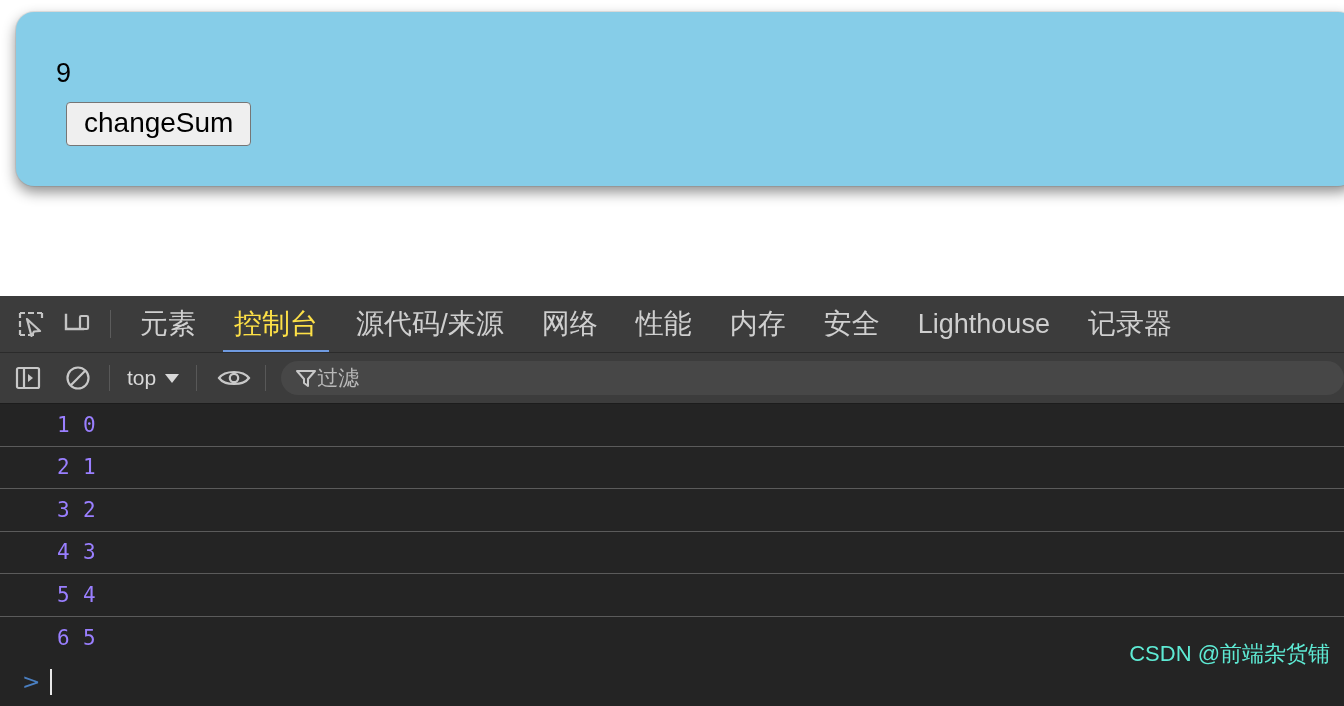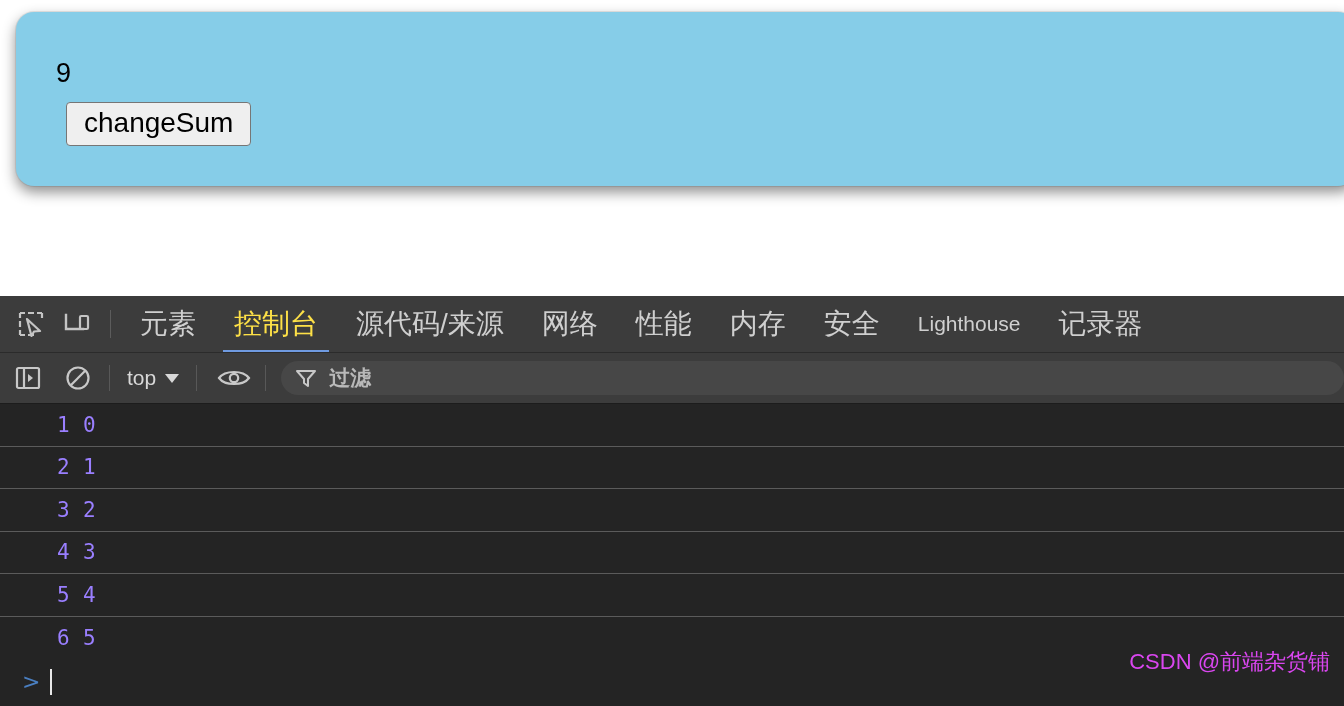--- a/index.html
+++ b/index.html
@@ -113,21 +113,21 @@
     height: 57px;
     display: flex;
     align-items: center;
     padding: 0 19px;
     font-size: 28px;
     color: #cfcfcf;
     white-space: nowrap;
     cursor: pointer;
     flex: none;
   }
-  .tab.latin { font-size: 21px; }
+  .tab.latin { font-size: 27px; }
   .tab.active { color: #fde047; align-items: center; }
   .tab.active::after {
     content: "";
     position: absolute;
     left: 8px; right: 8px;
     bottom: 0;
     height: 3px;
     background: #6f9ae0;
   }
 
@@ -178,23 +178,21 @@
   .filter-box {
     flex: 1 1 auto;
     height: 34px;
     margin-left: 6px;
     margin-right: 0;
     background: #474747;
     border-radius: 17px;
     display: flex;
     align-items: center;
     padding-left: 14px;
-    gap: 12px;
     cursor: text;
-    font-weight: bold;
   }
   .filter-ph {
     font-size: 21px;
     color: #b9b9b9;
     white-space: nowrap;
   }
 
   
   .console-body {
     position: relative;
@@ -240,23 +238,23 @@
   .prompt-caret {
     width: 2px;
     height: 26px;
     background: #e8e8e8;
   }
 
   
   .watermark {
     position: absolute;
     right: 14px;
-    bottom: 28px;
+    bottom: 36px;
     font-size: 22px;
-    color: #d946ef;
+    color: #5eead4;
     white-space: nowrap;
     pointer-events: none;
   }
 
   svg { display: block; }
 </style>
 </head>
 <body>
 
 <div id="app">

